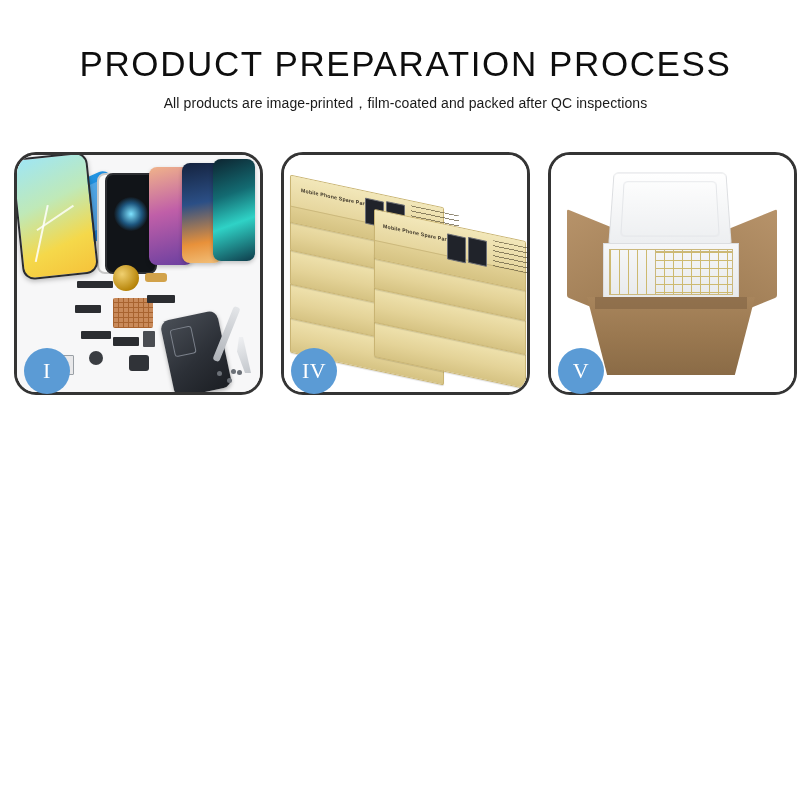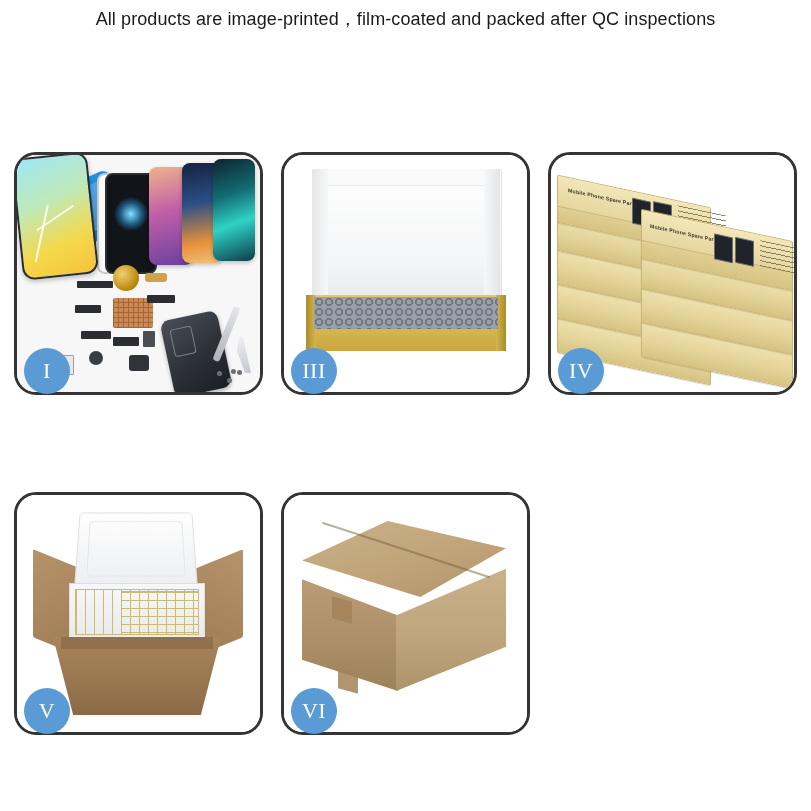--- a/index.html
+++ b/index.html
@@ -14,21 +14,21 @@
   .header{position:absolute;left:0;top:0;width:811px;text-align:center;}
   .title{
     margin:0;padding-top:44px;
     font-size:35px;line-height:40px;font-weight:500;
     letter-spacing:1.6px;color:#0e0e0e;
     font-family:"Liberation Sans","DejaVu Sans",sans-serif;
     white-space:nowrap;
   }
   .subtitle{
     margin:0;padding-top:9px;
-    font-size:18px;line-height:20px;font-weight:400;
+    font-size:14px;line-height:20px;font-weight:400;
     color:#1a1a1a;letter-spacing:.1px;white-space:nowrap;
   }
 
   
   .grid{
     position:absolute;left:14px;top:152px;
     width:783px;height:583px;
     display:grid;
     grid-template-columns:249px 249px 249px;
     grid-template-rows:243px 243px;
@@ -348,20 +348,21 @@
     position:absolute;left:54px;top:176px;width:20px;height:20px;
     background:#a3825a;opacity:.85;transform:skewY(16deg);
   }
 </style>
 </head>
 <body>
 
 <div class="page">
 
   <div class="header">
+    <h1 class="title">PRODUCT PREPARATION PROCESS</h1>
     <p class="subtitle">All products are image-printed，film-coated and packed after QC inspections</p>
   </div>
 
   <div class="grid">
 
     <div class="card">
       <div class="card-inner p1">
         <div class="ph ph-blue"></div>
         <div class="ph ph-white"></div>
         <div class="ph ph-black"></div>
@@ -388,33 +389,20 @@
             <span></span>
             <span></span>
             <span></span>
             <span></span>
           </div>
       </div>
       <div class="badge">I</div>
     </div>
 
 
-    <div class="card">
-      <div class="card-inner p3">
-        <div class="lid3"></div>
-        <div class="lid3-top"></div>
-        <div class="lid3-flapL"></div>
-        <div class="lid3-flapR"></div>
-        <div class="box3-body"></div>
-        <div class="box3-edgeL"></div>
-        <div class="box3-edgeR"></div>
-        <div class="box3-tray"></div>
-      </div>
-      <div class="badge">III</div>
-    </div>
 
     <div class="card">
       <div class="card-inner p4">
         <div class="stack">
           <div class="kbox kb-e"></div>
           <div class="kbox kb-d"></div>
           <div class="kbox kb-c"></div>
           <div class="kbox kb-b"></div>
           <div class="kbox kb-a">
             <div class="lidface"></div>
@@ -445,26 +433,15 @@
         <div class="foam-lid"></div>
         <div class="foam-body"></div>
         <div class="ybox-set"></div>
         <div class="ybox-set2"></div>
         <div class="carton5"></div>
         <div class="carton5-in"></div>
       </div>
       <div class="badge">V</div>
     </div>
 
-    <div class="card">
-      <div class="card-inner p6">
-        <div class="c6-top"></div>
-        <div class="c6-left"></div>
-        <div class="c6-right"></div>
-        <div class="c6-seam"></div>
-        <div class="c6-tape1"></div>
-        <div class="c6-tape2"></div>
-      </div>
-      <div class="badge">VI</div>
-    </div>
 
   </div>
 </div>
 
 </body></html>

